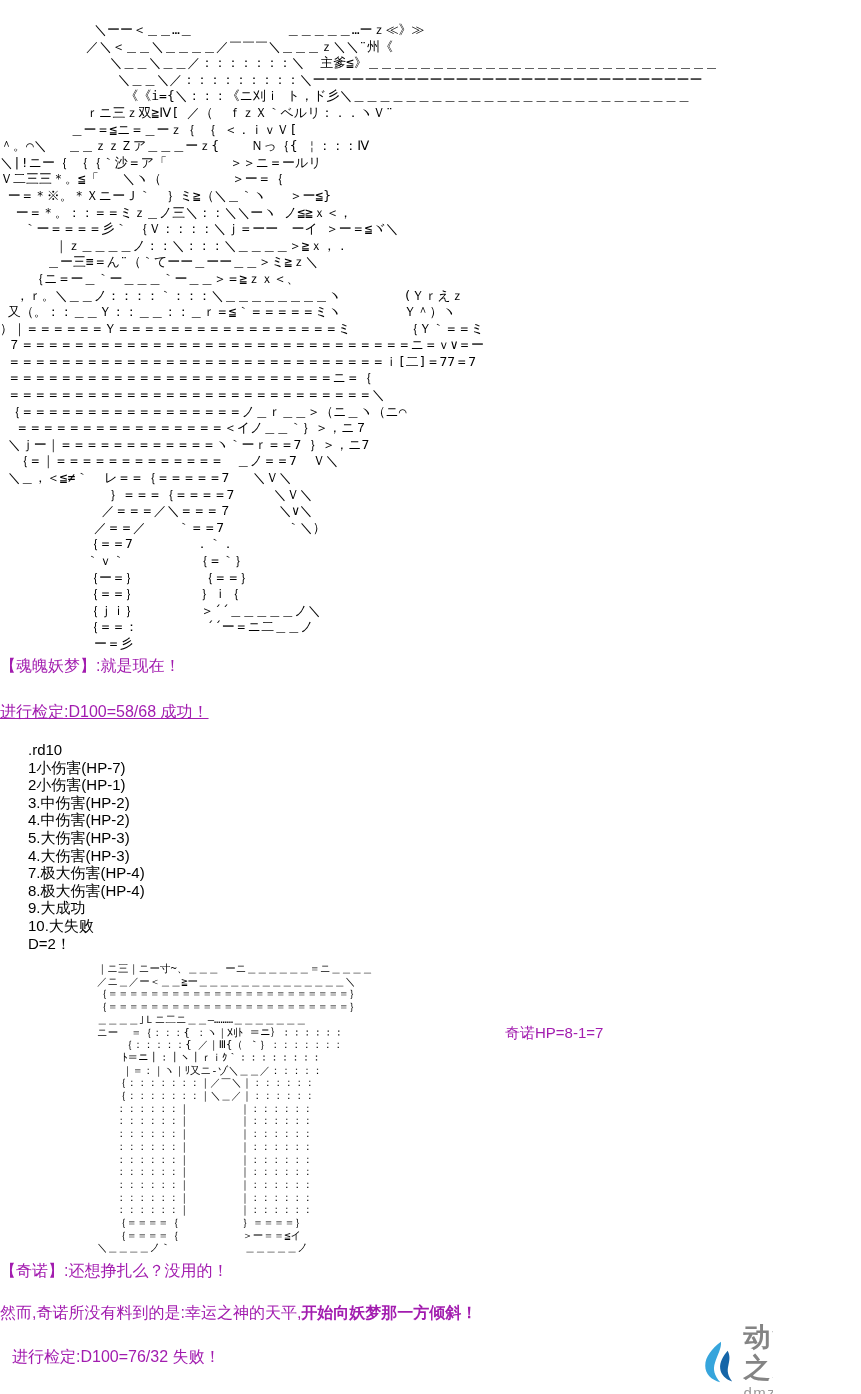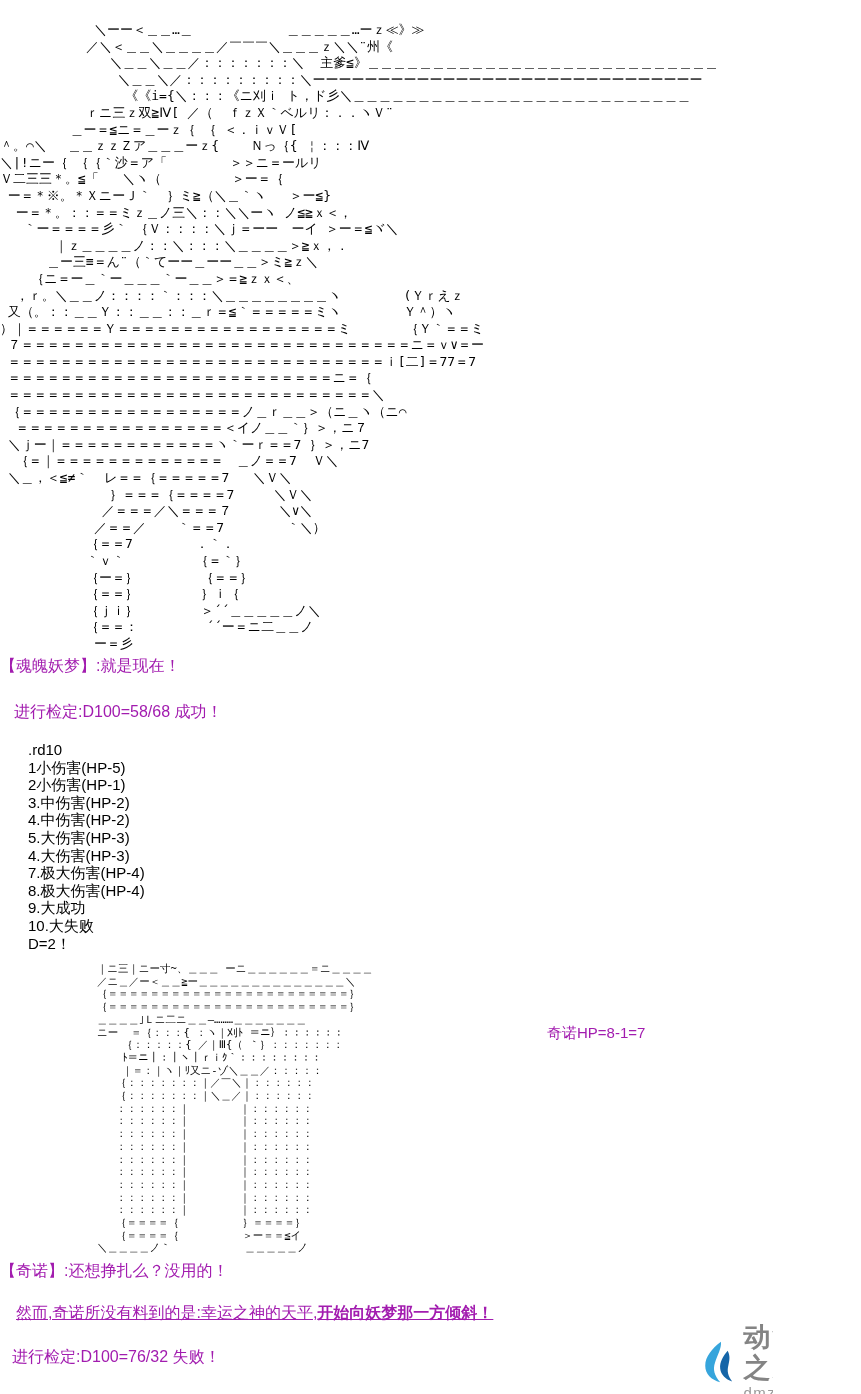--- a/index.html
+++ b/index.html
@@ -21,26 +21,26 @@
   .aa1 { left: 0px;  top: 22px;  font-size: 13px;   line-height: 16.6px; }
   .aa2 { left: 97px; top: 962px; font-size: 10.5px; line-height: 12.7px; }
   .txt {
     position: absolute;
     white-space: nowrap;
     font-family: "Liberation Sans", sans-serif;
     font-size: 16px;
     color: #a21caf;
   }
   .youmu-line  { left: 0px;   top: 656px;  }
-  .check-1     { left: 14px;   top: 702px;  }
+  .check-1     { left: 0px;   top: 702px; text-decoration: underline;  }
   .roll-table  { left: 0px;   top: 741px;  position: absolute; font-family: "Liberation Sans", sans-serif; padding-left: 28px; }
   .roll-table .roll-line { font-size: 15px; line-height: 17.6px; white-space: nowrap; }
-  .kino-hp     { left: 505px; top: 1024px; font-size: 15px; margin-left: 42px; }
+  .kino-hp     { left: 505px; top: 1024px; font-size: 15px; }
   .kino-line   { left: 0px;   top: 1261px; }
-  .narration   { left: 16px;   top: 1303px; text-decoration: underline; }
+  .narration   { left: 0px;   top: 1303px; }
   .check-2     { left: 0px;   top: 1347px; margin-left: 12px; }
   .bold { font-weight: bold; }
   .watermark {
     position: absolute;
     left: 703px;
     top: 1322px;
     display: flex;
     align-items: center;
     gap: 9px;
   }
@@ -103,21 +103,21 @@
            ｛ｊｉ｝        ＞´´＿＿＿＿＿ノ＼
            ｛＝＝：       ゞ´´ー＝ニ二＿＿ノ
             ー＝彡</pre>
 
   <div class="txt youmu-line">【魂魄妖梦】:就是现在！</div>
 
   <div class="txt check-1">进行检定:D100=58/68 成功！</div>
 
   <div class="roll-table">
     <div class="roll-line">.rd10</div>
-    <div class="roll-line">1小伤害(HP-5)</div>
+    <div class="roll-line">1小伤害(HP-7)</div>
     <div class="roll-line">2小伤害(HP-1)</div>
     <div class="roll-line">3.中伤害(HP-2)</div>
     <div class="roll-line">4.中伤害(HP-2)</div>
     <div class="roll-line">5.大伤害(HP-3)</div>
     <div class="roll-line">4.大伤害(HP-3)</div>
     <div class="roll-line">7.极大伤害(HP-4)</div>
     <div class="roll-line">8.极大伤害(HP-4)</div>
     <div class="roll-line">9.大成功</div>
     <div class="roll-line">10.大失败</div>
     <div class="roll-line">D=2！</div>

